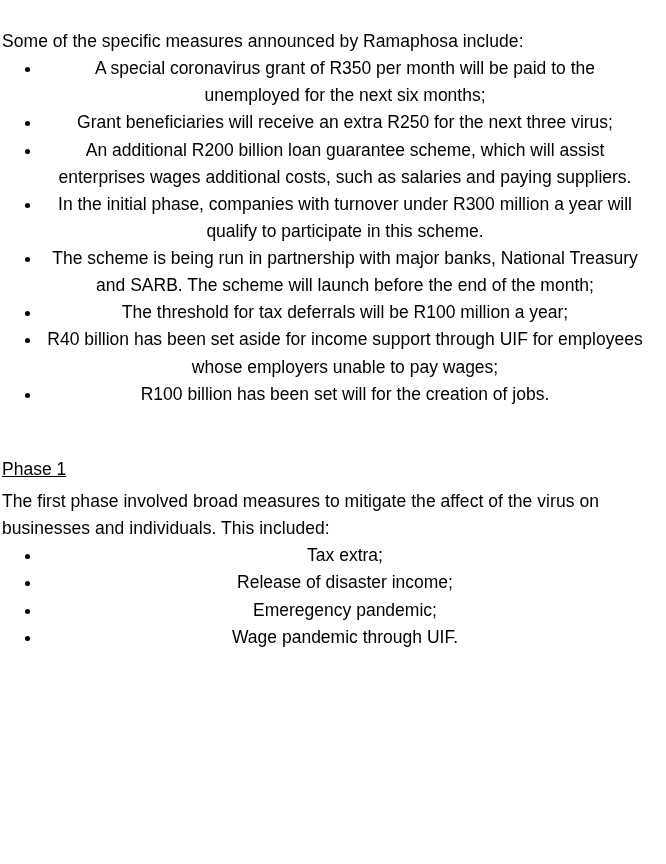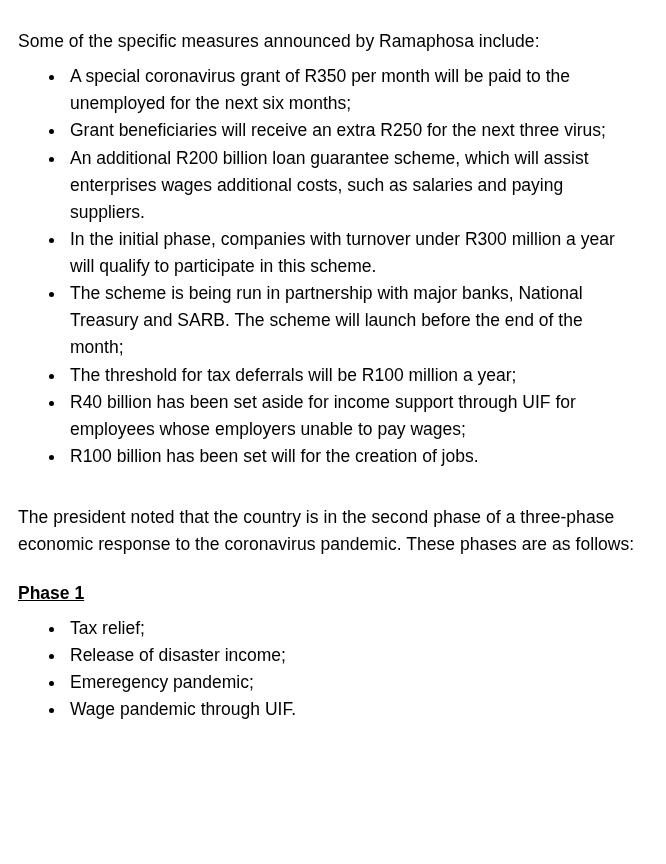--- a/index.html
+++ b/index.html
@@ -11,51 +11,52 @@
     width: 666px;
     height: 864px;
     font-family: "Liberation Sans", sans-serif;
     color: #000000;
     -webkit-font-smoothing: antialiased;
   }
   .page {
     box-sizing: border-box;
     width: 666px;
     height: 864px;
-    padding: 28px 22px 10px 18px;
+    padding: 28px 22px 10px 2px;
   }
   p.para {
     font-size: 17.5px;
     line-height: 1.55;
     margin: 0 0 0 0;
     letter-spacing: 0.05px;
   }
   .intro-para {
     margin-bottom: 14px;
   }
   ul.bullets {
-    margin: 8px;
+    margin: 0;
     padding-left: 40px;
     list-style-type: disc;
+    text-align: center;
   }
   ul.bullets li {
     font-size: 17.5px;
     line-height: 1.55;
     margin: 0 0 0 0;
     padding-left: 4px;
   }
   .gap-after-list {
     height: 26px;
   }
   .gap-mid {
     height: 22px;
   }
   h2.heading {
     font-size: 17.5px;
-    font-weight: bold;
+    font-weight: normal;
     text-decoration: underline;
     margin: 0 0 6px 0;
     line-height: 1.5;
   }
   .body-para {
     margin-bottom: 10px;
   }
 </style>
 </head>
 <body>
@@ -70,27 +71,27 @@
     <li>An additional R200 billion loan guarantee scheme, which will assist enterprises wages additional costs, such as salaries and paying suppliers.</li>
     <li>In the initial phase, companies with turnover under R300 million a year will qualify to participate in this scheme.</li>
     <li>The scheme is being run in partnership with major banks, National Treasury and SARB. The scheme will launch before the end of the month;</li>
     <li>The threshold for tax deferrals will be R100 million a year;</li>
     <li>R40 billion has been set aside for income support through UIF for employees whose employers unable to pay wages;</li>
     <li>R100 billion has been set will for the creation of jobs.</li>
   </ul>
 
   <div class="gap-after-list"></div>
 
-  <p class="para">The president noted that the country is in the second phase of a three-phase economic response to the coronavirus pandemic. These phases are as follows:</p>
 
   <div class="gap-mid"></div>
 
   <h2 class="heading">Phase 1</h2>
 
+  <p class="para body-para">The first phase involved broad measures to mitigate the affect of the virus on businesses and individuals. This included:</p>
 
   <ul class="bullets">
-    <li>Tax relief;</li>
+    <li>Tax extra;</li>
     <li>Release of disaster income;</li>
     <li>Emeregency pandemic;</li>
     <li>Wage pandemic through UIF.</li>
   </ul>
 
 </div>
 
 </body></html>

